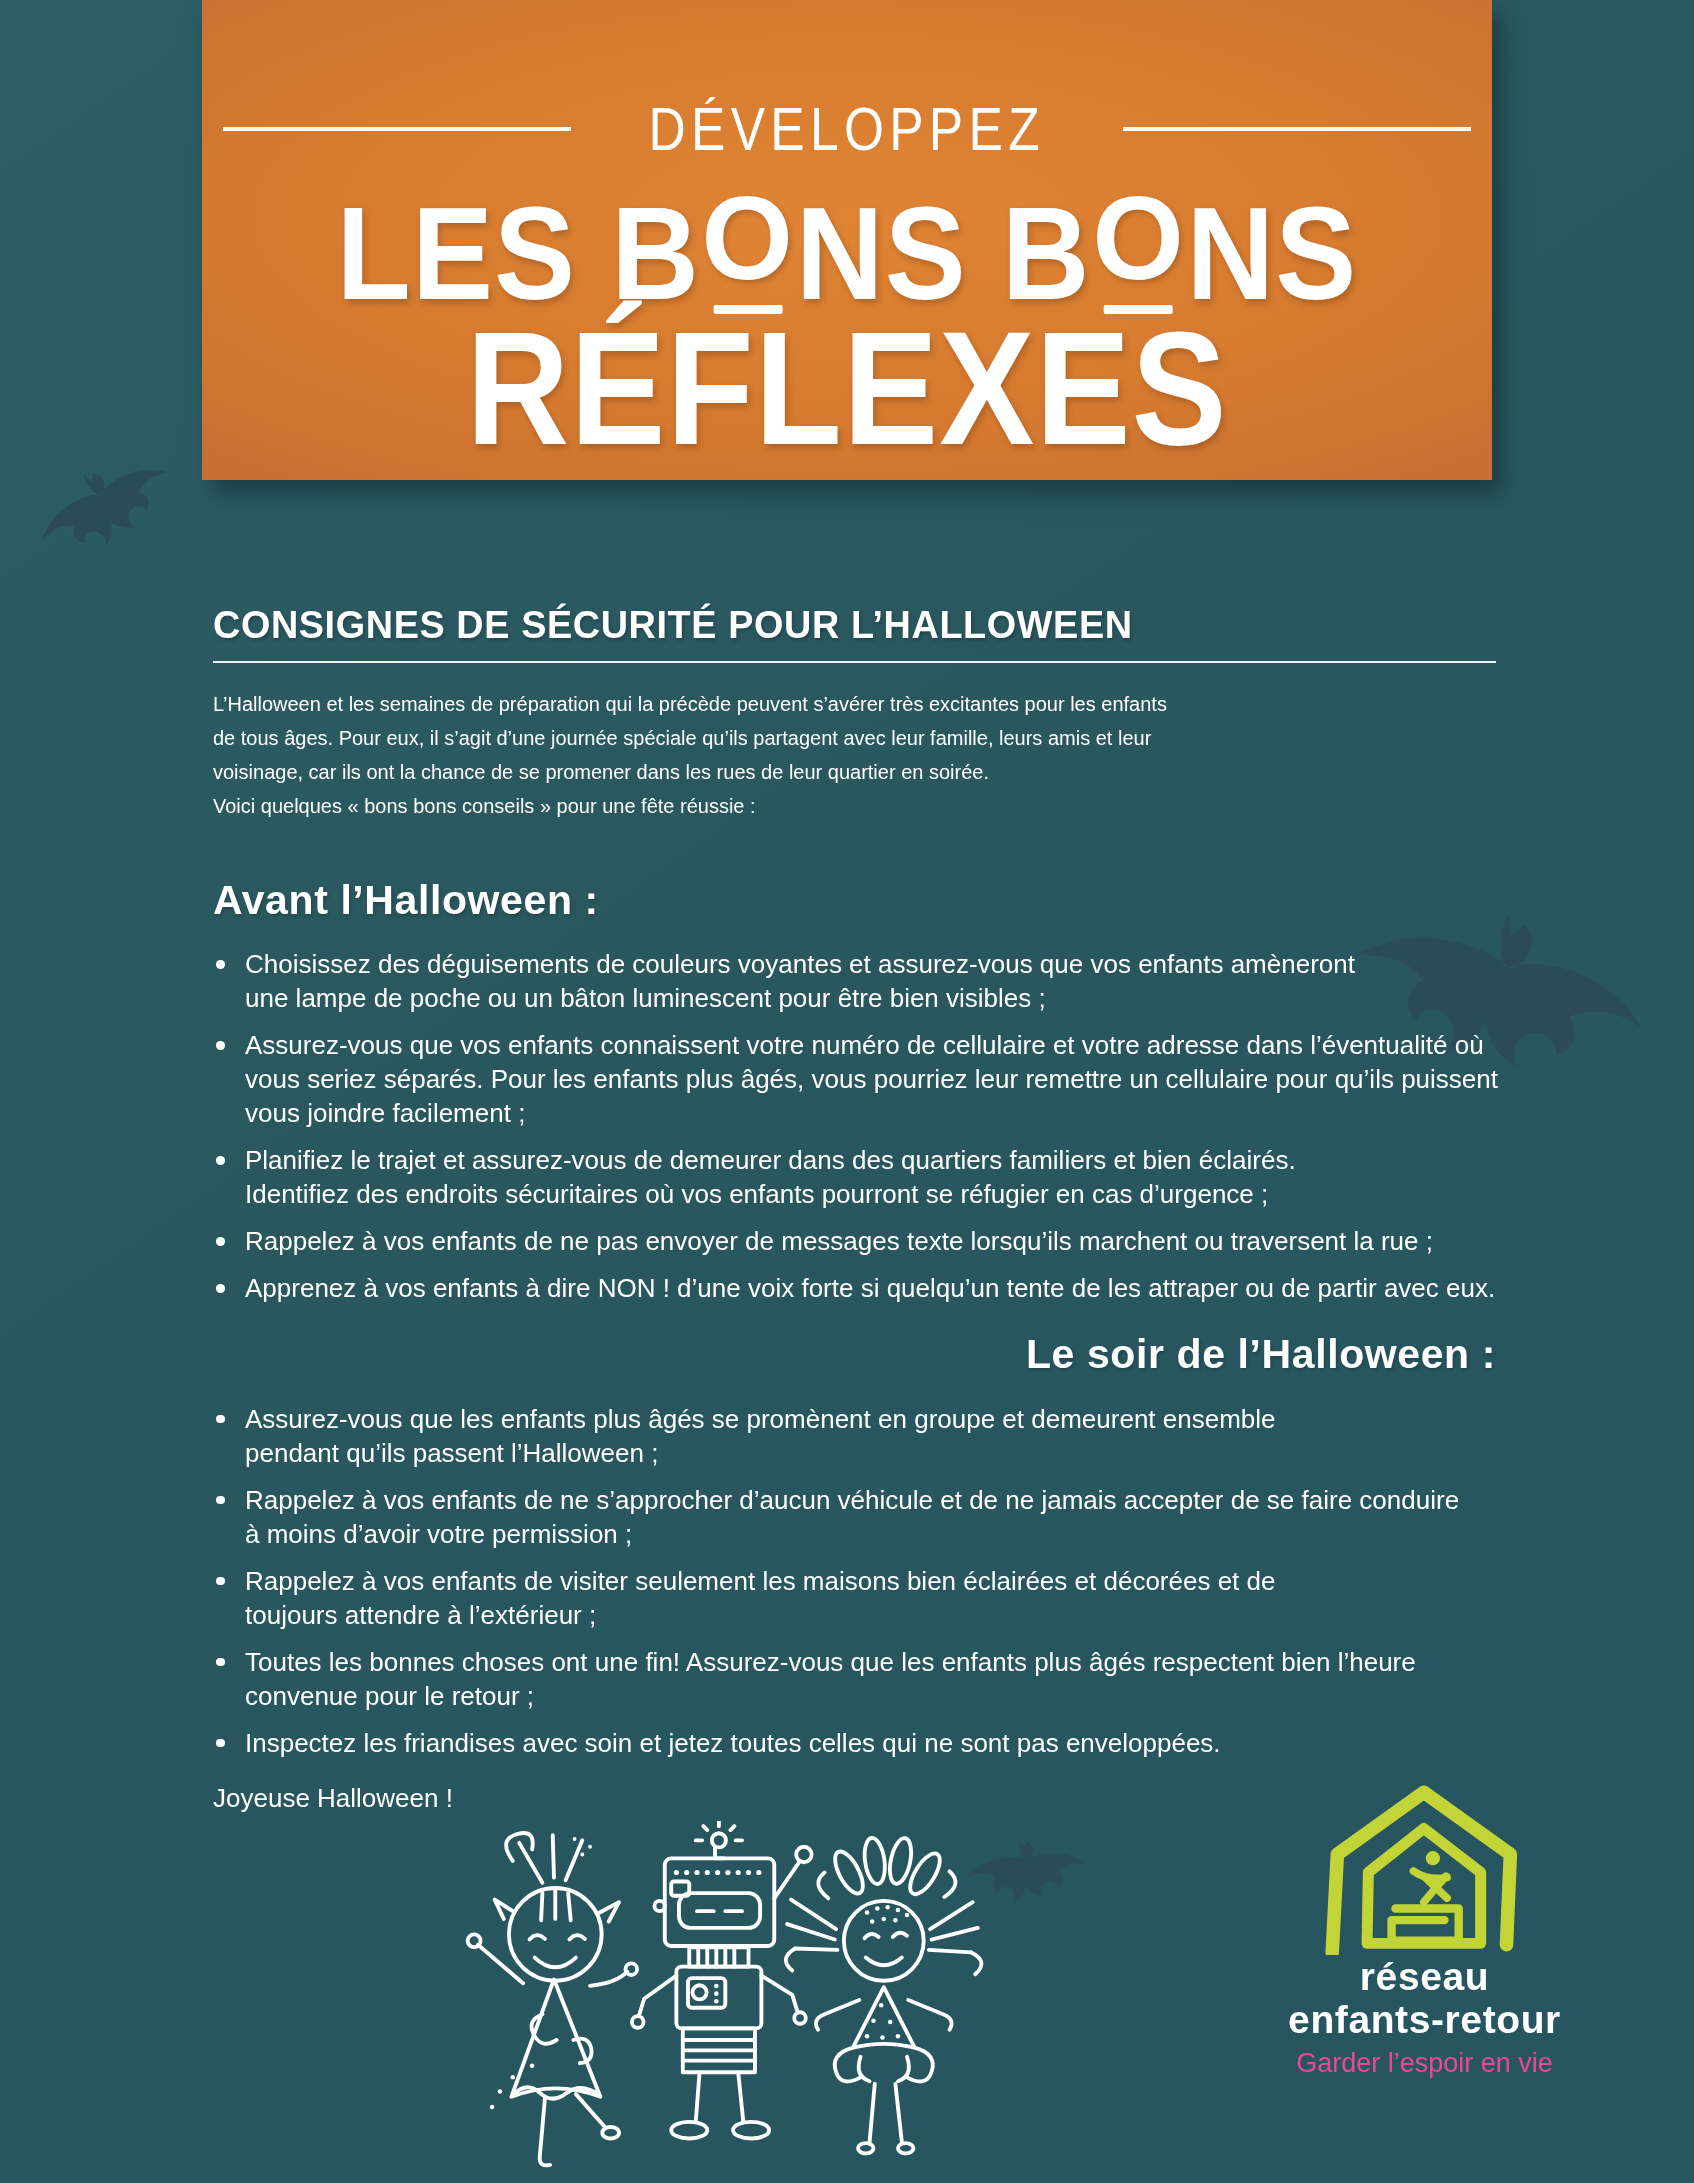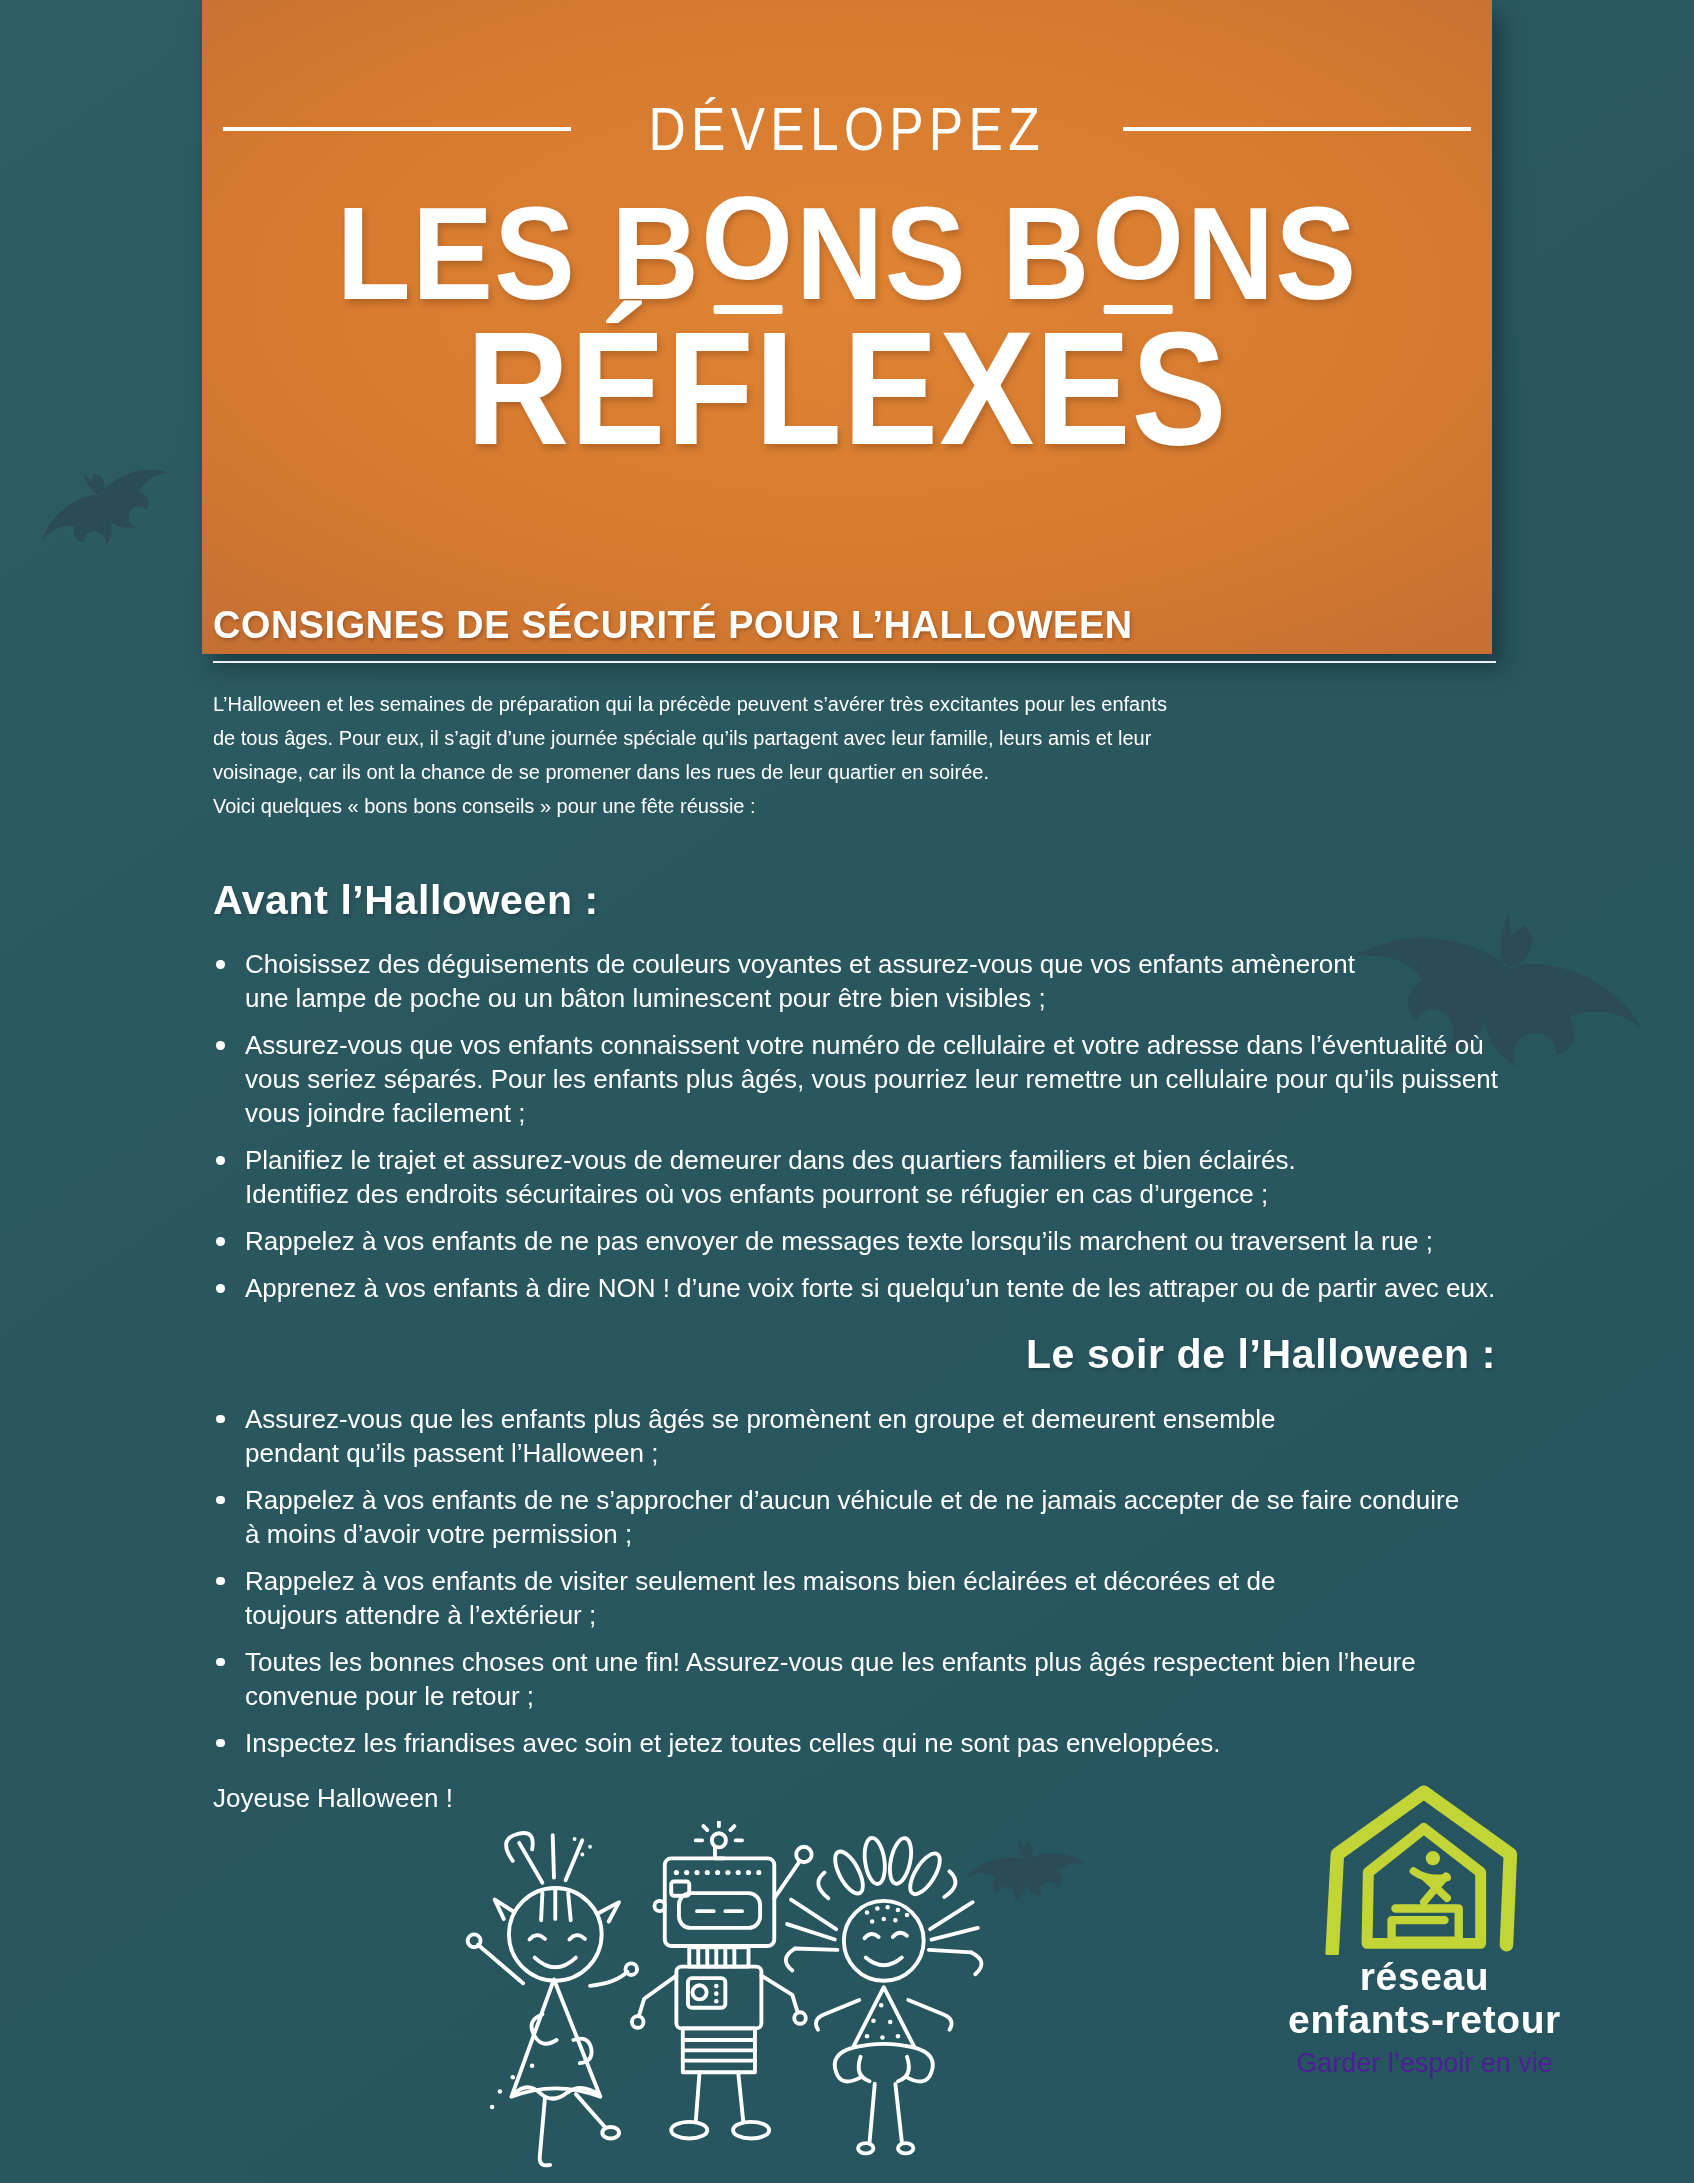--- a/index.html
+++ b/index.html
@@ -6,21 +6,21 @@
   body{
     width:1694px;height:2183px;position:relative;overflow:hidden;
     background:linear-gradient(145deg,#2d5d65 0%,#2a575e 45%,#265560 100%);
     font-family:"Liberation Sans","DejaVu Sans",sans-serif;
     color:#ffffff;
   }
   .page{position:absolute;inset:0;}
 
   
   .banner{
-    position:absolute;left:202px;top:0;width:1290px;height:654px;
+    position:absolute;left:202px;top:0;width:1290px;height:480px;
     background:radial-gradient(130% 125% at 50% 45%,#e08434 0%,#d4792f 38%,#b56439 80%,#a55d38 100%);
     box-shadow:10.3px 14px 19.3px rgba(14,40,48,.55);
     text-align:center;
   }
   .kicker-row{
     display:flex;align-items:center;gap:37px;
     padding:0 20.6px;margin-top:98px;
   }
   .kicker-line{flex:1;height:3.2px;background:#ffffff;}
   .kicker{
@@ -74,21 +74,21 @@
   .bat-right{left:1312px;top:877px;width:361px;height:271px;transform:rotate(14deg);}
   .bat-bottom{left:953px;top:1827px;width:148px;height:106px;transform:rotate(-6deg);}
 
   .kids{position:absolute;left:416px;top:1821px;width:580px;height:362px;}
   .kids svg{display:block;width:100%;height:100%;}
 
   
   .logo{position:absolute;left:1260px;top:1782px;width:329px;text-align:center;}
   .logo svg{display:block;margin:0 auto;}
   .logo-line{font-size:39px;font-weight:700;line-height:43px;letter-spacing:0.6px;}
-  .logo-tag{font-size:27px;font-weight:300;line-height:36px;margin-top:3.9px;color:#4c1d95;}
+  .logo-tag{font-size:27px;font-weight:300;line-height:36px;margin-top:3.9px;color:#ec4899;}
 </style>
 </head>
 <body>
 
 <div class="page">
 
   <div class="bat bat-top-left">
     <svg viewBox="0 0 200 120" aria-hidden="true">
       <path fill="#2c4b59" d="M100 34 C95 26 93 16 95 4 L100 16 L106 8 L112 16 C113 24 109 30 104 34
         C80 22 44 24 18 48 C36 42 50 44 58 52 C50 60 52 70 60 74 C62 66 70 64 76 68 C82 72 84 80 80 88

